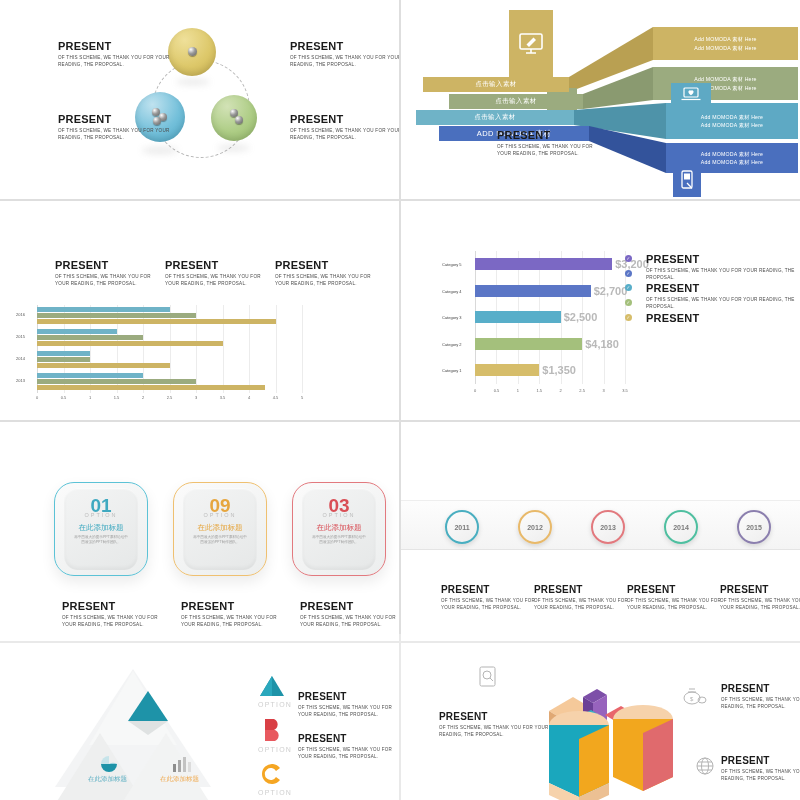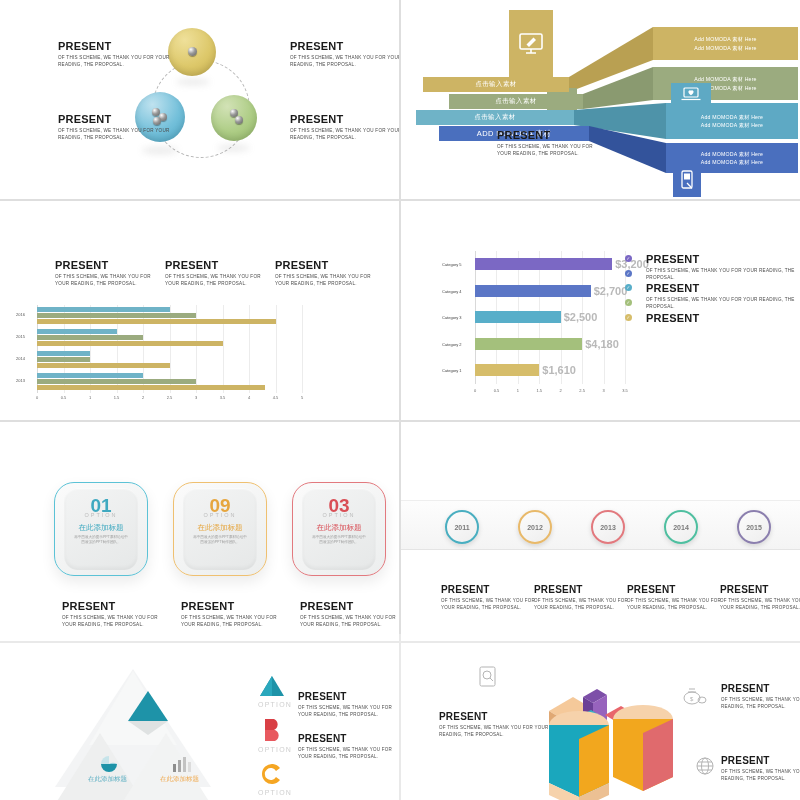--- a/index.html
+++ b/index.html
@@ -371,21 +371,21 @@
             <div class="p4val">$2,500</div>
           </div>
           <div class="p4cat" style="top: 90.8px;">Category 2</div>
           <div class="p4row" style="top: 86.8px;">
             <div class="p4bar" style="background: rgb(164, 192, 124); width: 107.143px;"></div>
             <div class="p4val">$4,180</div>
           </div>
           <div class="p4cat" style="top: 117.4px;">Category 1</div>
           <div class="p4row" style="top: 113.4px;">
             <div class="p4bar" style="background: rgb(214, 189, 106); width: 64.2857px;"></div>
-            <div class="p4val">$1,610</div>
+            <div class="p4val">$1,350</div>
           </div>
         </div>
     <div class="p4list" id="p4list">
           <div class="p4li">
             <span class="chk" style="background: rgb(123, 104, 196);">✓</span>
             <div>
               <div class="present-h">PRESENT</div>
             </div>
           </div>
           <div class="p4li">

